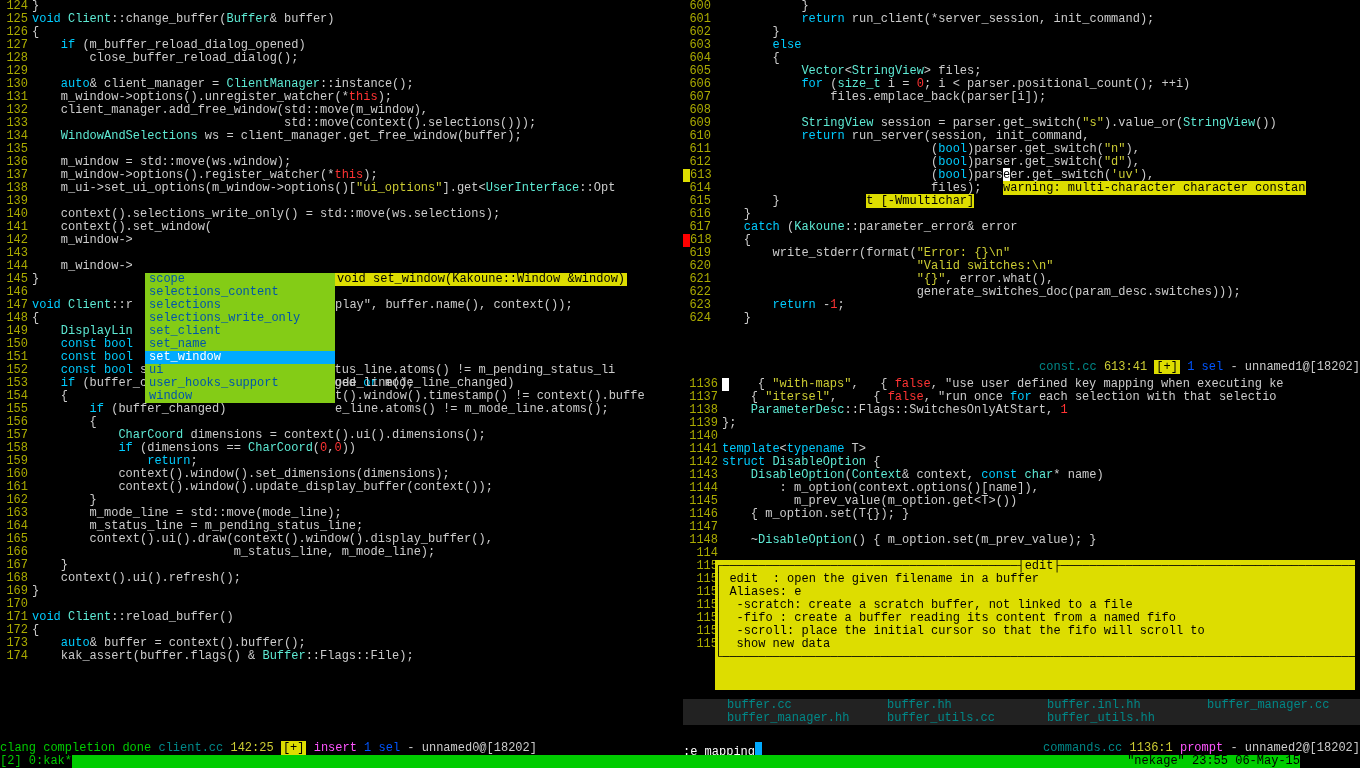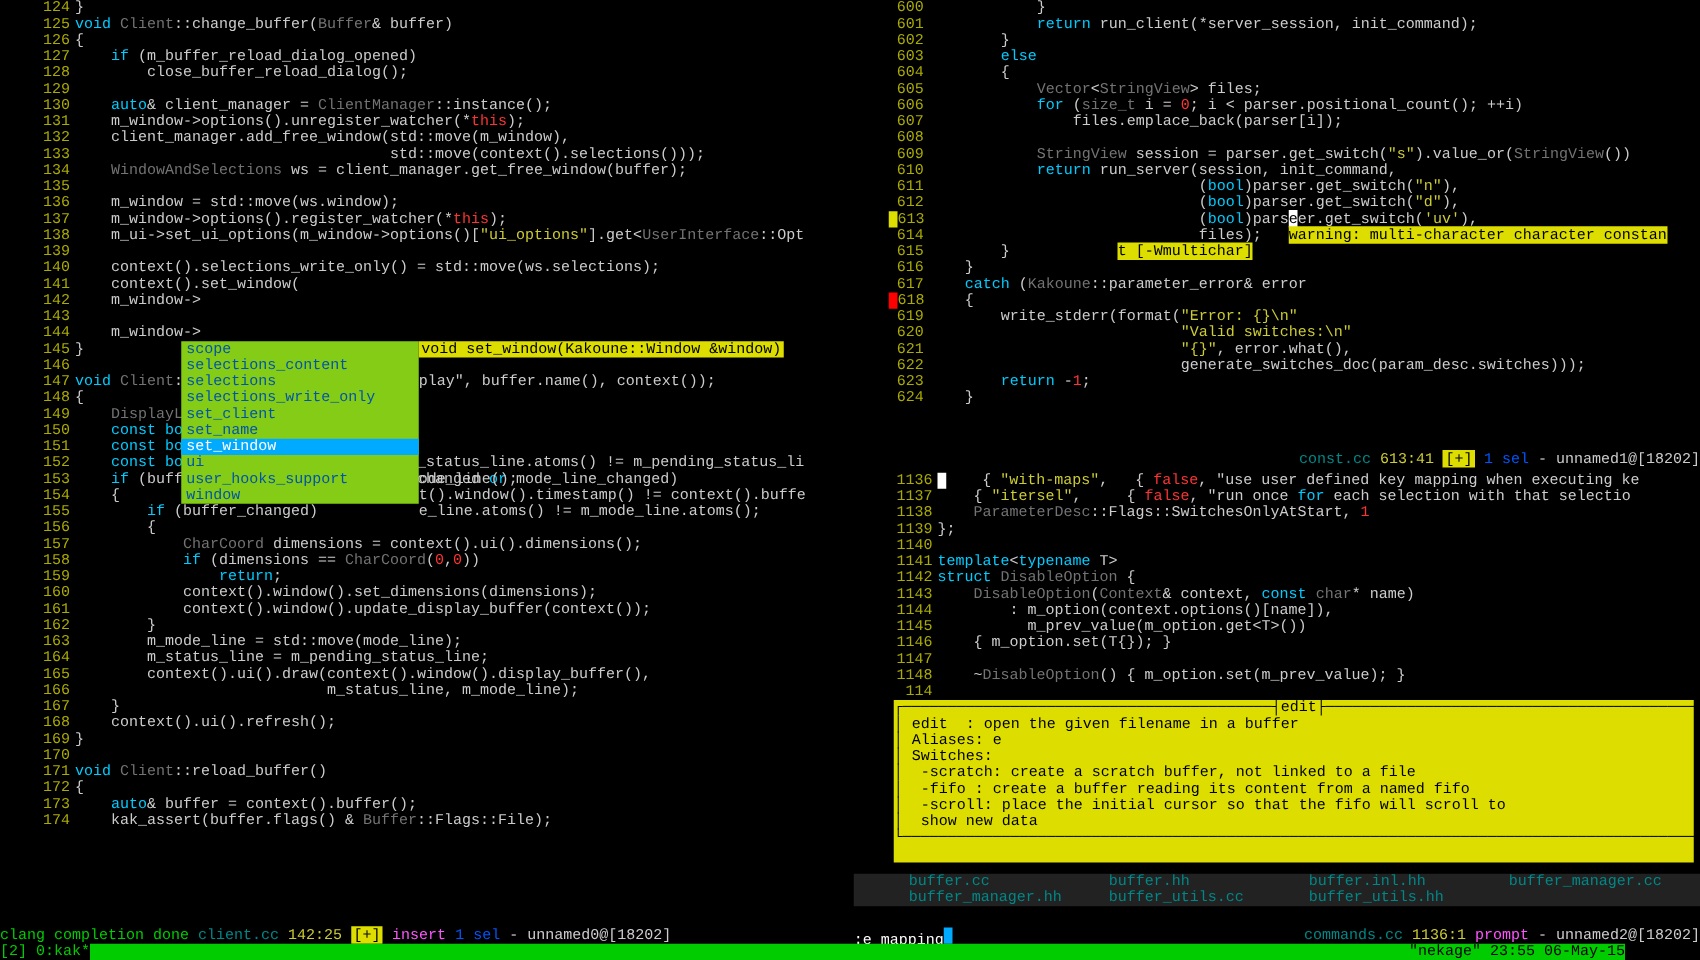--- a/index.html
+++ b/index.html
@@ -11,28 +11,27 @@
   color: #ccc;
   width: 1360px;
   height: 768px;
   overflow: hidden;
   position: relative;
 }
 .pane {
   position: absolute;
   overflow: hidden;
   white-space: pre;
-  padding-left: 28px;
 }
 .lineno { color: #aa0; display: inline-block; width: 28px; text-align: right; margin-right: 4px; }
 .lineno3 { color: #aa0; display: inline-block; width: 35px; text-align: right; margin-right: 4px; }
 .kw { color: #0cf; }
 .str { color: #cc3; }
 .num { color: #f33; }
-.type { color: #737373; }
+.type { color: #5eead4; }
 .hl-yellow { background: #dd0; color: #000; }
 .popup {
   position: absolute;
   background: #84cc16;
   color: #000;
   z-index: 10;
 }
 .popup-item { color: #05a; padding: 0 4px; }
 .popup-item.sel { background: #0af; color: #fff; }
 .sig { background: #dd0; color: #000; padding: 0 2px; }
@@ -117,21 +116,20 @@
   <span class="st-sel"> <span>1 sel</span></span>
   <span class="st-name"> - <span>unnamed1@[18202]</span></span>
 </div>
 
 <div class="pane" style="left:683px; top:378px; width:677px; height:330px;" id="br-pane"><div><span class="lineno3">1136</span><span class="warn-cursor">&nbsp;</span>    { <span class="str">"with-maps"</span>,   { <span class="num">false</span>, "use user defined key mapping when executing ke</div><div><span class="lineno3">1137</span>    { <span class="str">"itersel"</span>,     { <span class="num">false</span>, "run once <span class="kw">for</span> each selection with that selectio</div><div><span class="lineno3">1138</span>    <span class="type">ParameterDesc</span>::Flags::SwitchesOnlyAtStart, <span class="num">1</span></div><div><span class="lineno3">1139</span>};</div><div><span class="lineno3">1140</span></div><div><span class="lineno3">1141</span><span class="kw">template</span>&lt;<span class="kw">typename</span> T&gt;</div><div><span class="lineno3">1142</span><span class="kw">struct</span> <span class="type">DisableOption</span> {</div><div><span class="lineno3">1143</span>    <span class="type">DisableOption</span>(<span class="type">Context</span>&amp; context, <span class="kw">const</span> <span class="type">char</span>* name)</div><div><span class="lineno3">1144</span>        : m_option(context.options()[name]),</div><div><span class="lineno3">1145</span>          m_prev_value(m_option.get&lt;T&gt;())</div><div><span class="lineno3">1146</span>    { m_option.set(T{}); }</div><div><span class="lineno3">1147</span></div><div><span class="lineno3">1148</span>    ~<span class="type">DisableOption</span>() { m_option.set(m_prev_value); }</div><div><span class="lineno3">114</span></div><div><span class="lineno3">115</span></div><div><span class="lineno3">115</span></div><div><span class="lineno3">115</span></div><div><span class="lineno3">115</span></div><div><span class="lineno3">115</span></div><div><span class="lineno3">115</span></div><div><span class="lineno3">115</span></div></div>
 
 <div class="helpbox" style="left:715px; top:560px; width:640px; height:130px;" id="helpbox">
     <div class="helpline" style="text-align:center;">┌─────────────────────────────────────────┤edit├─────────────────────────────────────────┐</div>
     <div class="helpline">│ edit <switches> <filename>: open the given filename in a buffer</filename></switches></div>
     <div class="helpline">│ Aliases: e</div>
-    <div class="helpline">│ Switches:</div>
     <div class="helpline">│  -scratch: create a scratch buffer, not linked to a file</div>
     <div class="helpline">│  -fifo <arg>: create a buffer reading its content from a named fifo</arg></div>
     <div class="helpline">│  -scroll: place the initial cursor so that the fifo will scroll to</div>
     <div class="helpline">│  show new data</div>
     <div class="helpline">└────────────────────────────────────────────────────────────────────────────────────────┘</div>
   </div>
 
 <div class="buflist" style="left:683px; top:699px; width:677px; height:26px;" id="buflist"><span class="buf-item">buffer.cc</span><span class="buf-item">buffer.hh</span><span class="buf-item">buffer.inl.hh</span><span class="buf-item">buffer_manager.cc</span><br><span class="buf-item">buffer_manager.hh</span><span class="buf-item">buffer_utils.cc</span><span class="buf-item">buffer_utils.hh</span></div>
 
 <div class="cmd-line" style="left:683px; top:742px; width:677px;">

